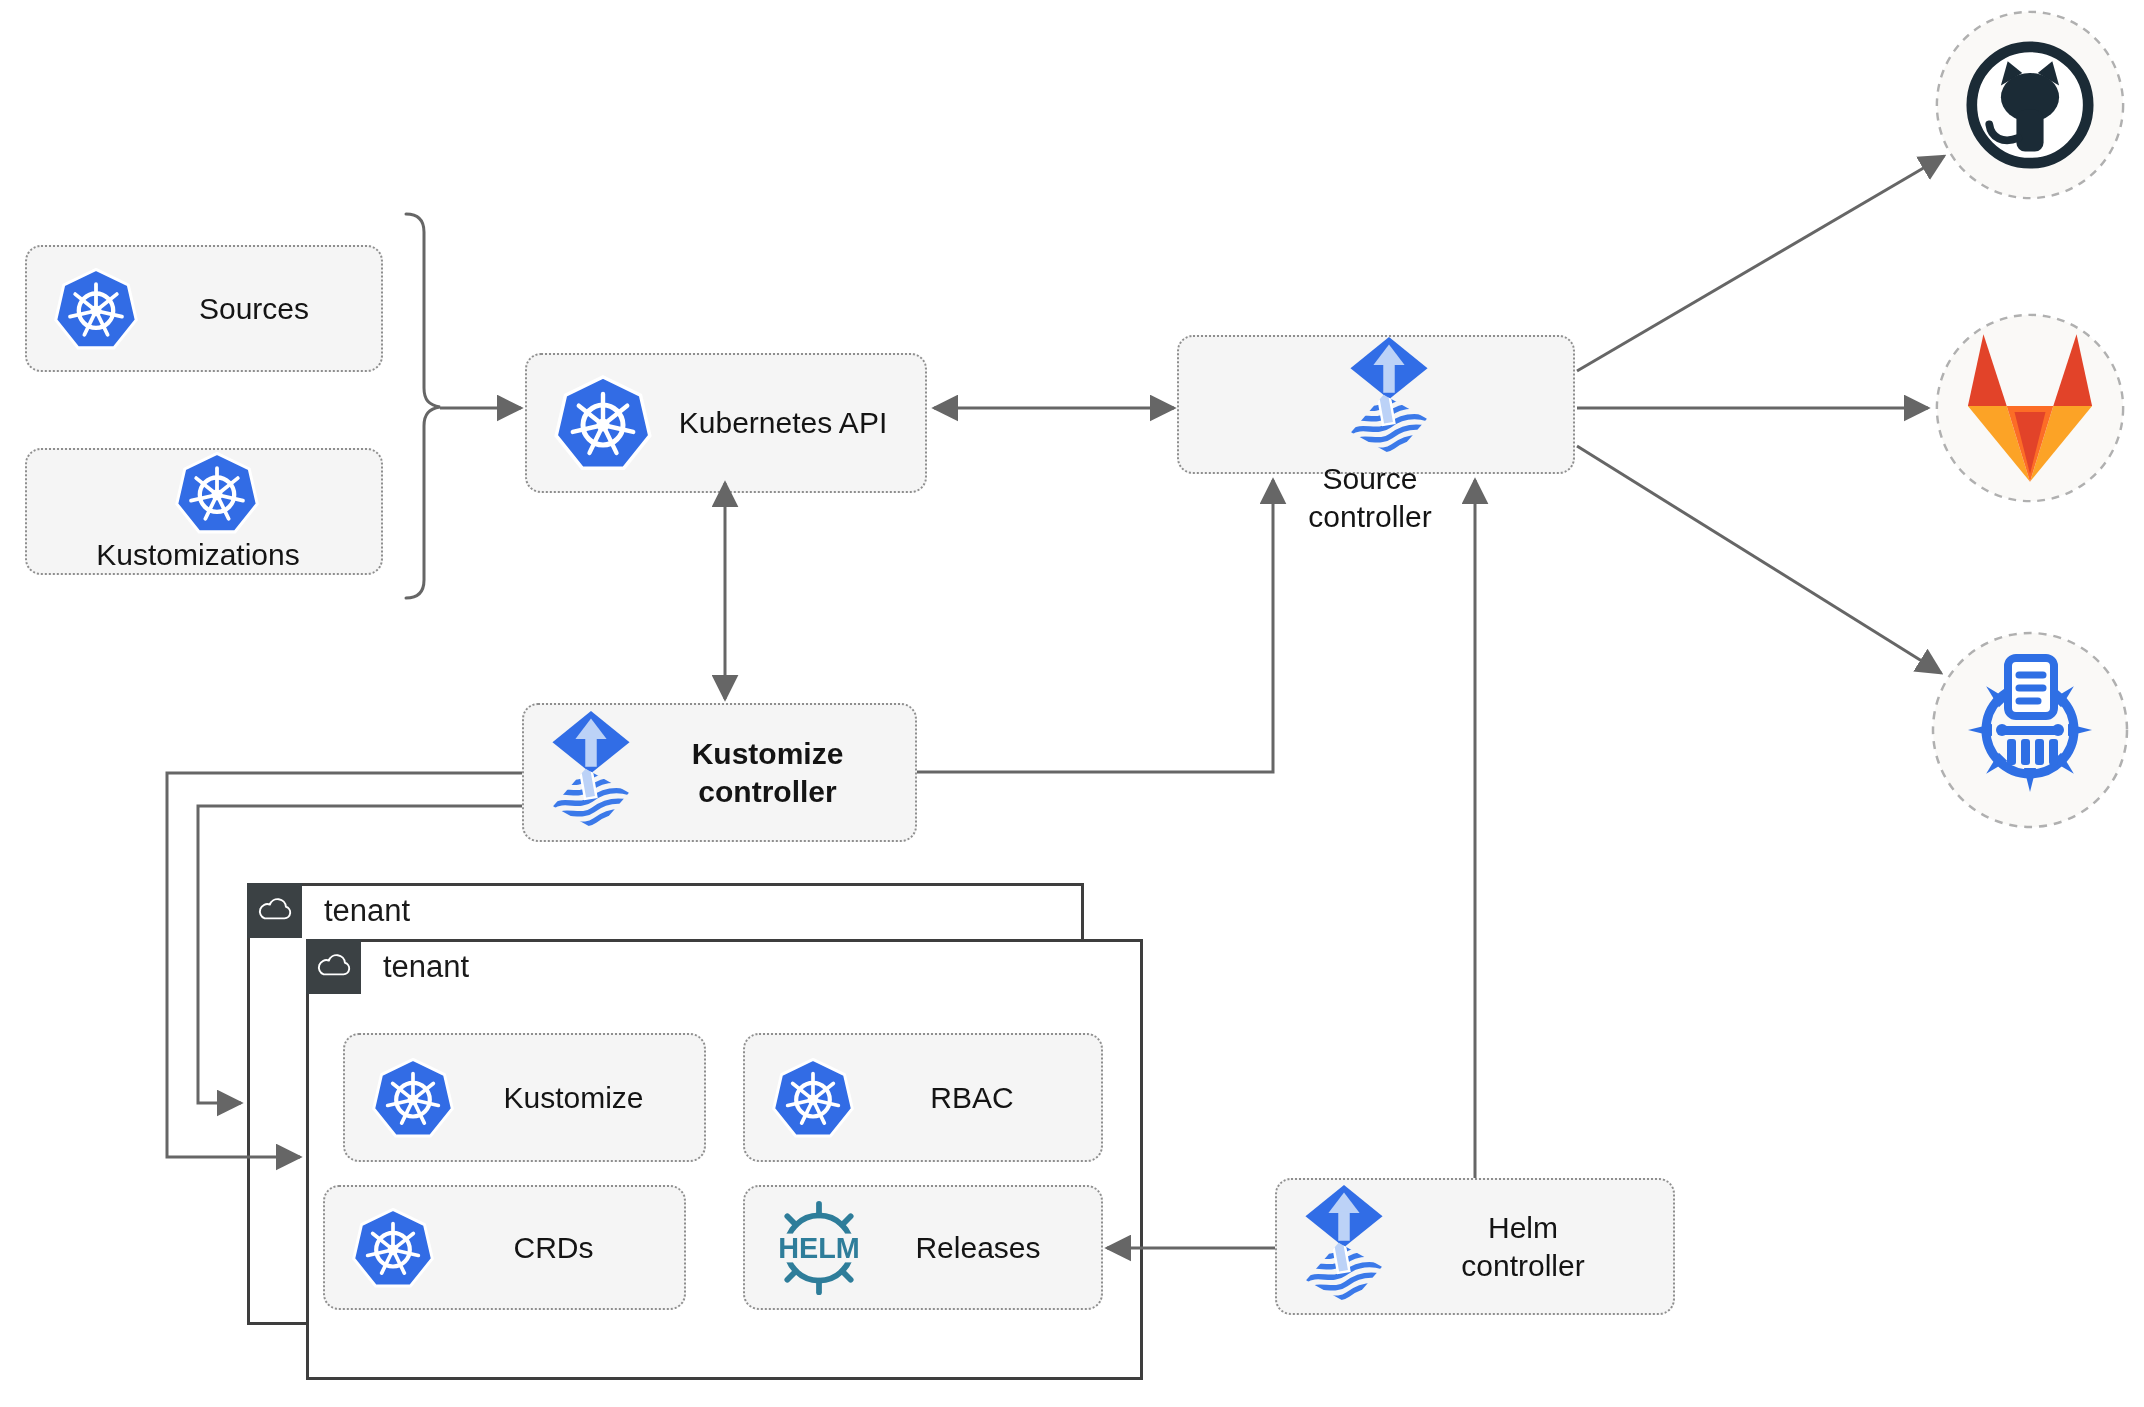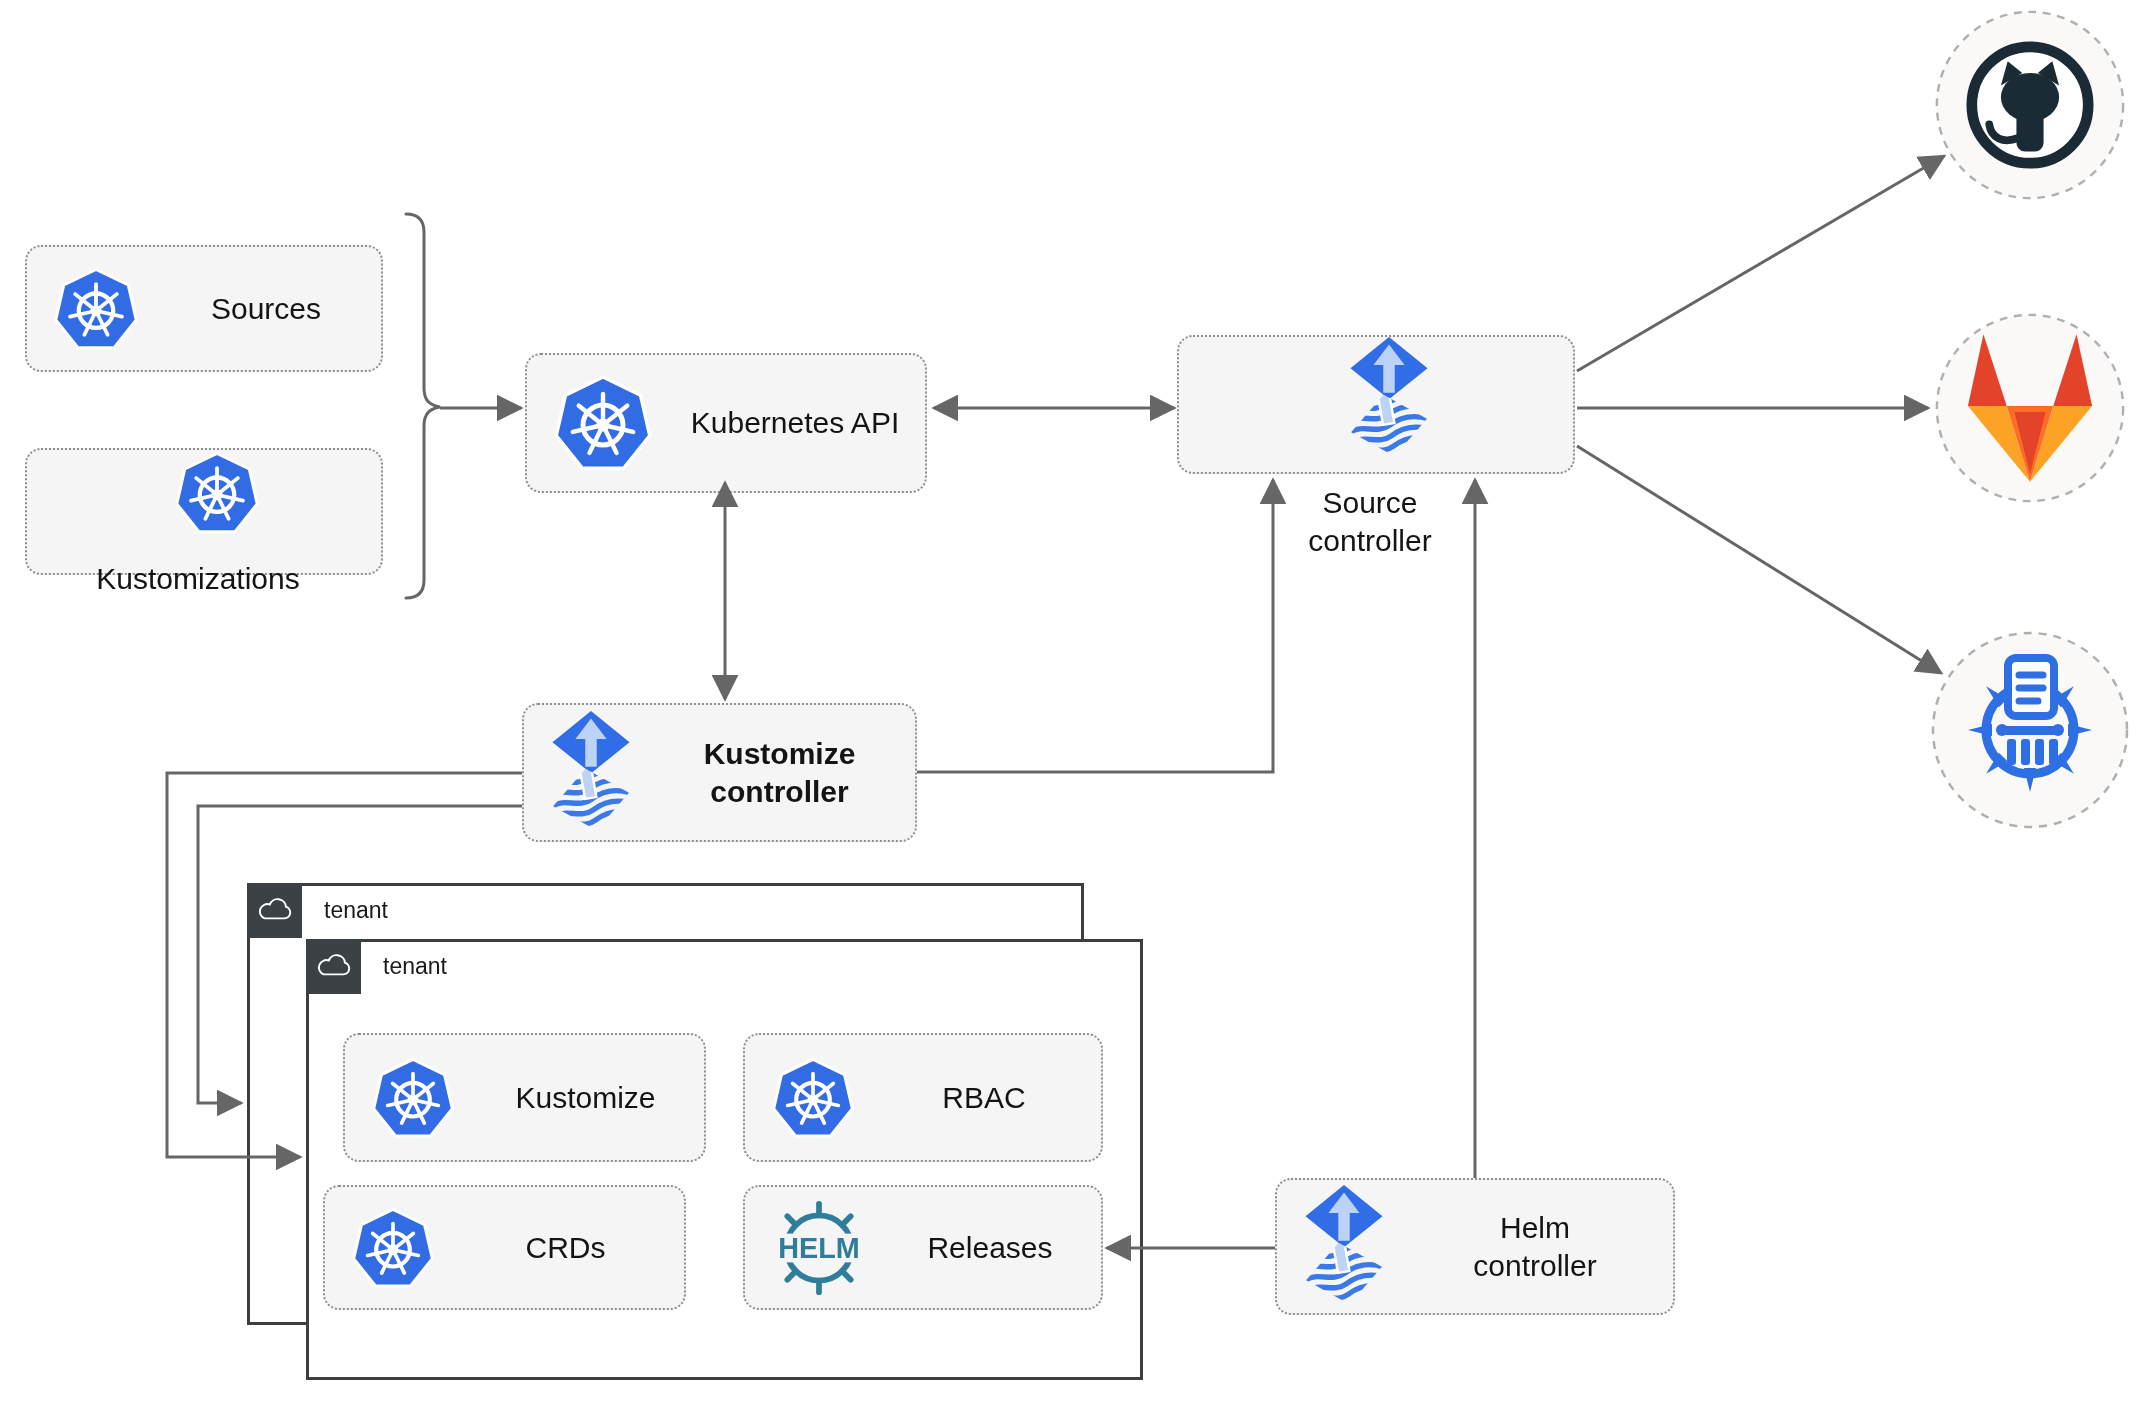--- a/index.html
+++ b/index.html
@@ -1,30 +1,30 @@
 <!DOCTYPE html>
 <html><head>
 <meta charset="utf-8">
 <style>
   html,body{margin:0;padding:0;background:#fff;}
   .canvas{position:relative;width:2144px;height:1407px;background:#fff;overflow:hidden;
           font-family:"Liberation Sans", sans-serif;}
 
   
   .nb{position:absolute;background:#f5f5f5;border:2.5px dotted #8e8e8e;border-radius:16px;
-      display:flex;align-items:center;box-sizing:border-box;gap:24px;}
+      display:flex;align-items:center;box-sizing:border-box;}
   .nb .ic{flex:0 0 auto;margin-left:26px;display:flex;align-items:center;}
   .nb .lbl{flex:1;text-align:center;font-size:30px;color:#141414;white-space:pre-line;
            line-height:1.25;margin-right:12px;}
 
   
   .tenant{position:absolute;background:#ffffff;border:3px solid #3e3e3e;box-sizing:border-box;}
   .tbadge{position:absolute;left:-3px;top:-3px;width:55px;height:55px;background:#3b4144;
           display:flex;align-items:center;justify-content:center;}
-  .tlabel{position:absolute;left:74px;top:-3px;height:55px;line-height:55px;font-size:23px;color:#1a1a1a;}
+  .tlabel{position:absolute;left:74px;top:-3px;height:55px;line-height:55px;font-size:31px;color:#1a1a1a;}
 
   
   .circ{position:absolute;}
 
   .overlay{position:absolute;left:0;top:0;z-index:60;pointer-events:none;}
   .hidden-defs{position:absolute;width:0;height:0;overflow:hidden;}
 </style>
 </head>
 <body>
 

